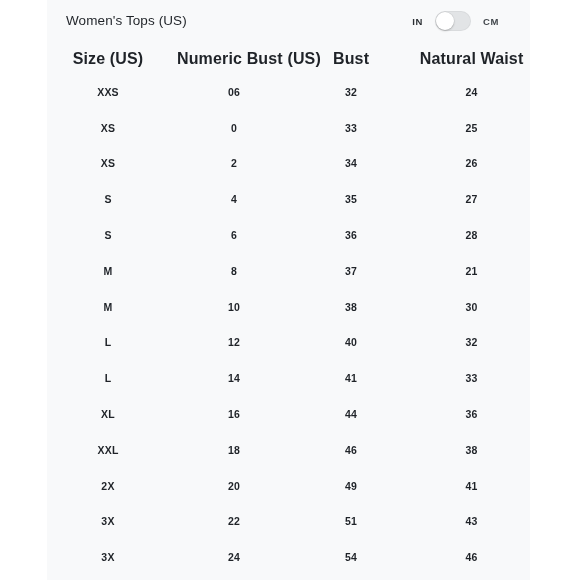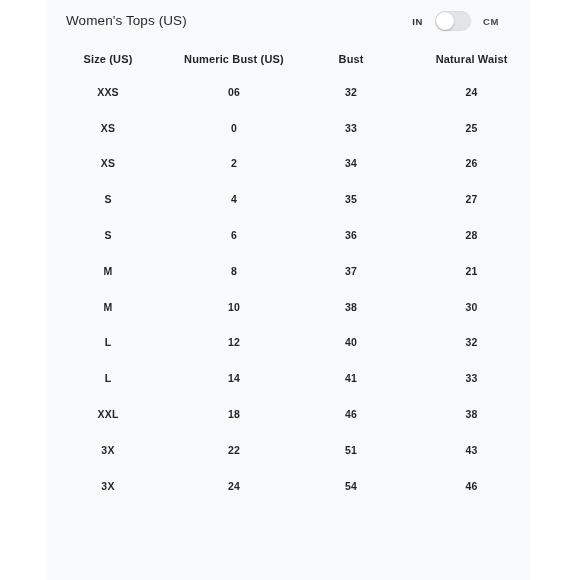--- a/index.html
+++ b/index.html
@@ -83,21 +83,21 @@
     width: 100%;
     border-collapse: collapse;
     table-layout: fixed;
   }
   .size-table col.c-size    { width: 26.5%; }
   .size-table col.c-numeric { width: 24.0%; }
   .size-table col.c-bust    { width: 24.5%; }
   .size-table col.c-waist   { width: 25.0%; }
 
   .size-table th {
-    font-size: 11px;
+    font-size: 16px;
     font-weight: 700;
     color: #1f2328;
     text-align: center;
     padding: 0;
     height: 30px;
     vertical-align: middle;
     letter-spacing: 0.15px;
     white-space: nowrap;
   }
   .size-table td {
@@ -200,26 +200,38 @@
           <td class="cell-bust">40</td>
           <td class="cell-waist">32</td>
         </tr>
         <tr>
           <td class="cell-size">L</td>
           <td class="cell-numeric">14</td>
           <td class="cell-bust">41</td>
           <td class="cell-waist">33</td>
         </tr>
         <tr>
+          <td class="cell-size">XL</td>
+          <td class="cell-numeric">16</td>
+          <td class="cell-bust">44</td>
+          <td class="cell-waist">36</td>
+        </tr>
+        <tr>
           <td class="cell-size">XXL</td>
           <td class="cell-numeric">18</td>
           <td class="cell-bust">46</td>
           <td class="cell-waist">38</td>
         </tr>
         <tr>
+          <td class="cell-size">2X</td>
+          <td class="cell-numeric">20</td>
+          <td class="cell-bust">49</td>
+          <td class="cell-waist">41</td>
+        </tr>
+        <tr>
           <td class="cell-size">3X</td>
           <td class="cell-numeric">22</td>
           <td class="cell-bust">51</td>
           <td class="cell-waist">43</td>
         </tr>
         <tr>
           <td class="cell-size">3X</td>
           <td class="cell-numeric">24</td>
           <td class="cell-bust">54</td>
           <td class="cell-waist">46</td>

